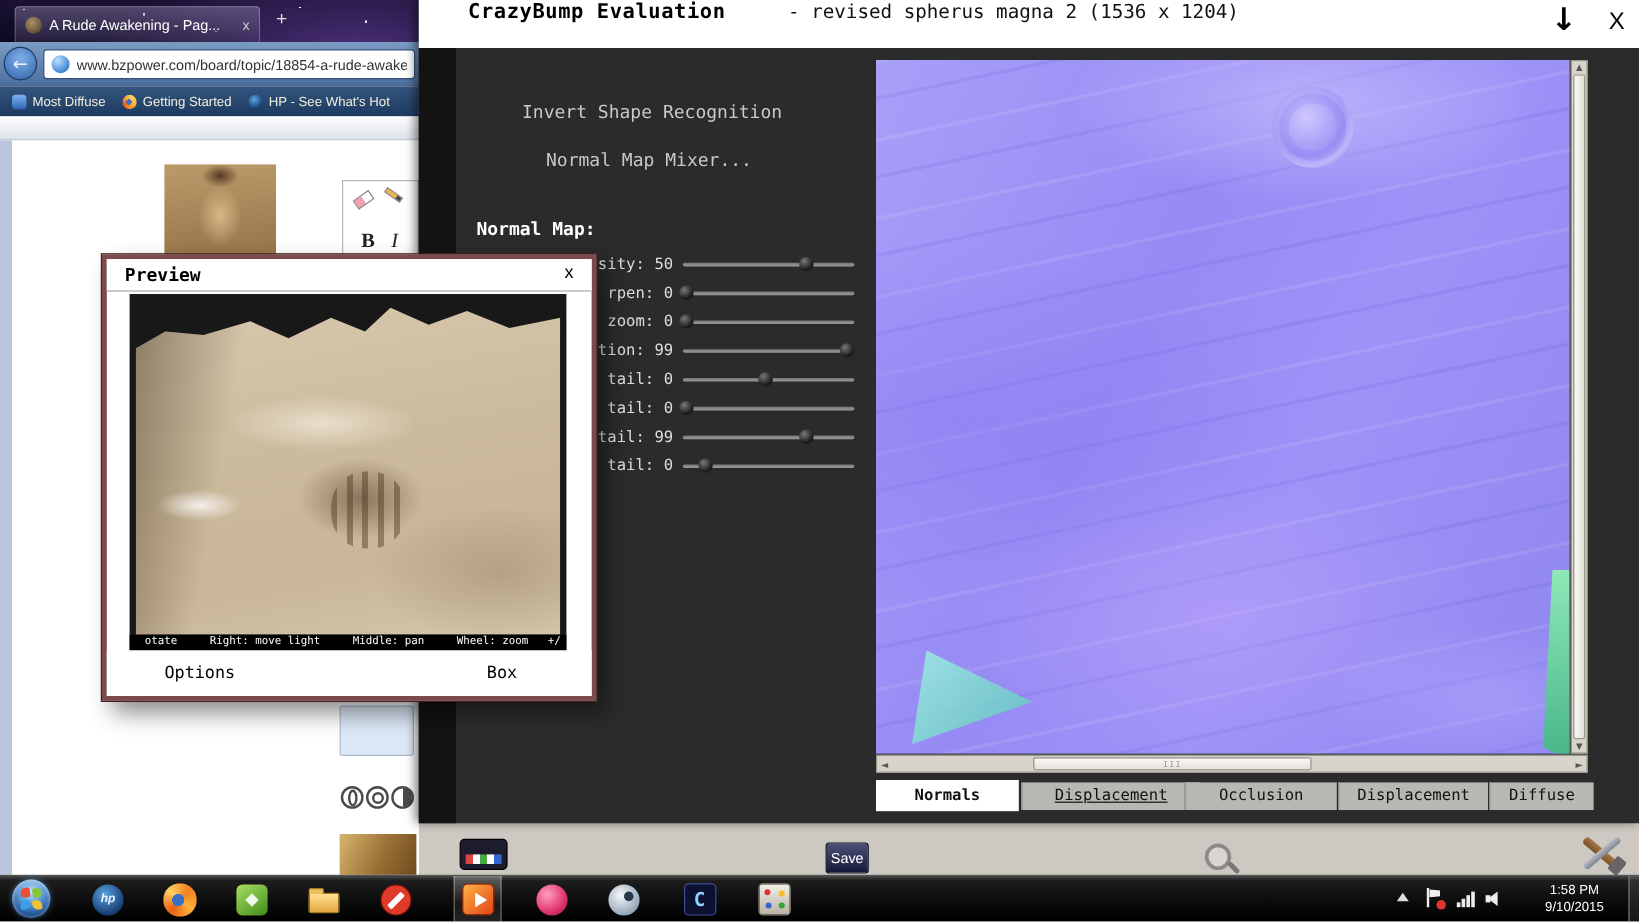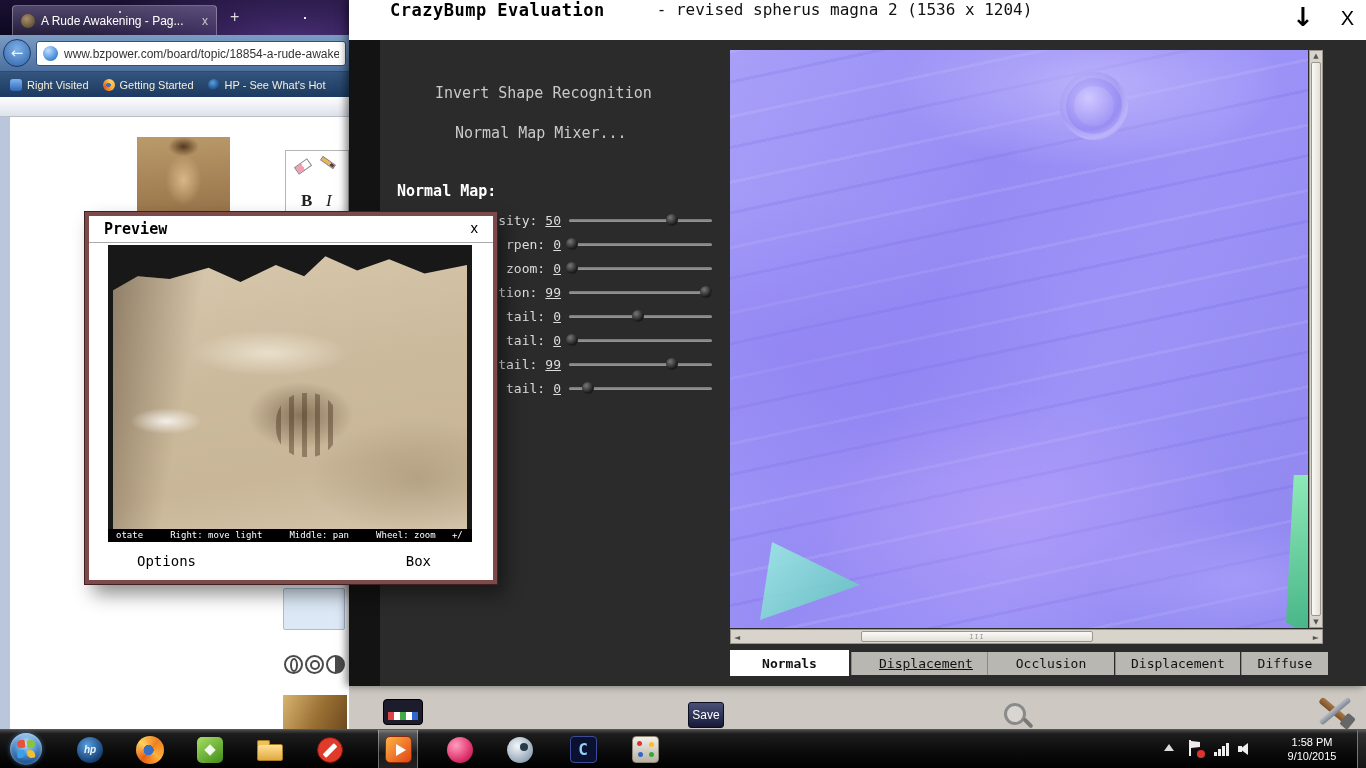--- a/index.html
+++ b/index.html
@@ -69,21 +69,21 @@
   .cb-titlebar{position:absolute;left:0;top:0;width:100%;height:40px;background:#fff;display:flex;align-items:flex-start;}
   .cb-title{margin-left:41px;font-family:"DejaVu Sans Mono",monospace;font-weight:bold;font-size:17px;color:#000;letter-spacing:.5px;}
   .cb-subtitle{margin-left:52px;font-family:"DejaVu Sans Mono",monospace;font-size:16px;color:#111;}
   .cb-download{position:absolute;right:52px;top:2px;font-size:26px;font-weight:bold;color:#000;font-family:"DejaVu Sans",sans-serif;}
   .cb-close{position:absolute;right:12px;top:7px;font-size:20px;color:#000;font-family:"Liberation Sans",sans-serif;}
   .cb-leftstrip{position:absolute;left:0;top:40px;width:31px;height:646px;background:#131313;}
   .cb-link{position:absolute;font-family:"DejaVu Sans Mono",monospace;font-size:15px;color:#c9c9c9;}
   .cb-section{position:absolute;left:48px;top:182px;font-family:"DejaVu Sans Mono",monospace;font-size:15px;font-weight:bold;color:#fff;}
   .cb-srow{position:absolute;left:0;height:14px;width:380px;}
   .cb-slabel{position:absolute;left:60px;top:0;width:152px;text-align:right;font-family:"DejaVu Sans Mono",monospace;font-size:13px;color:#ddd;white-space:nowrap;}
-  .cb-slabel .val{margin-left:8px;text-decoration:underline;}
+  .cb-slabel .val{margin-left:8px;}
   .cb-track{position:absolute;left:220px;top:6px;width:143px;height:3px;background:linear-gradient(#777,#9a9a9a);border-radius:2px;}
   .cb-handle{position:absolute;top:-5px;width:12px;height:12px;margin-left:-6px;border-radius:50%;
     background:radial-gradient(circle at 35% 30%,#777,#1a1a1a 65%);}
   .cb-image{position:absolute;left:381px;top:50px;width:578px;height:578px;overflow:hidden;background:
       radial-gradient(ellipse 280px 120px at 62% 6%,rgba(208,202,255,.6),transparent 70%),
       radial-gradient(ellipse 420px 220px at 10% 52%,rgba(132,116,240,.4),transparent 70%),
       radial-gradient(ellipse 320px 170px at 48% 80%,rgba(206,170,250,.35),transparent 72%),
       radial-gradient(ellipse 200px 90px at 88% 92%,rgba(180,170,255,.5),transparent 70%),
       repeating-linear-gradient(168deg,rgba(255,255,255,.09) 0 3px,transparent 3px 30px,rgba(88,72,210,.12) 30px 33px,transparent 33px 64px),
       linear-gradient(115deg,#a89ff8 0%,#968bf4 38%,#9d93f7 62%,#8f86ef 100%);}
@@ -104,21 +104,21 @@
   .cb-hthumb{position:absolute;left:130px;top:1px;width:232px;height:11px;background:linear-gradient(#fbfaf7,#e4e0d8);
     border:1px solid #9a968e;border-radius:2px;text-align:center;font-size:7px;color:#999;line-height:10px;letter-spacing:1px;
     font-family:"DejaVu Sans Mono",monospace;}
   .cb-tabs{position:absolute;left:381px;top:650px;height:26px;width:600px;}
   .cb-tab{position:absolute;top:2px;height:23px;background:#b9b7b2;color:#111;font-family:"DejaVu Sans Mono",monospace;font-size:13px;
     display:flex;align-items:center;justify-content:center;border-left:1px solid #8a8a8a;}
   .cb-tab.active{top:0;height:26px;background:#fff;font-weight:bold;border-left:none;}
 
   
   #preview{position:absolute;left:85px;top:212px;width:412px;height:372px;background:#fff;border:4px solid #7c4a4a;
-    outline:1px solid #402020;box-shadow:8px 10px 18px rgba(0,0,0,.45);}
+    outline:1px solid #402020;box-shadow:8px 10px 18px rgba(0,0,0,.45);text-align:center;}
   .pv-titlebar{position:relative;height:27px;background:#fff;border-bottom:1px solid #aaa;}
   .pv-title{position:absolute;left:15px;top:4px;font-family:"DejaVu Sans Mono",monospace;font-weight:bold;font-size:15px;color:#000;}
   .pv-close{position:absolute;right:15px;top:3px;font-size:15px;color:#000;}
   .pv-viewport{position:relative;margin:2px 21px 0 19px;height:297px;background:#181818;}
   .pv-render{position:absolute;left:5px;right:5px;top:0;bottom:13px;background:
       radial-gradient(ellipse 70px 45px at 53% 60%,rgba(82,62,38,.55),transparent 75%),
       radial-gradient(ellipse 110px 32px at 44% 38%,rgba(255,252,240,.55),transparent 72%),
       radial-gradient(ellipse 55px 20px at 15% 62%,rgba(255,255,255,.8),transparent 65%),
       radial-gradient(ellipse 150px 80px at 86% 82%,rgba(125,104,72,.3),transparent 72%),
       linear-gradient(100deg,rgba(66,48,28,.5) 0%,transparent 24%),
@@ -218,21 +218,21 @@
         <span>←</span>
       </div>
       <div class="ff-urlbar">
         <span class="ff-globe"></span>
         <span class="ff-url">www.bzpower.com/board/topic/18854-a-rude-awaken</span>
       </div>
     </div>
     <div class="ff-bookmarks">
       <span class="ff-bm">
         <span class="ff-bm-ic bm-ic-mv"></span>
-        <span>Right Visited</span>
+        <span>Most Diffuse</span>
       </span>
       <span class="ff-bm">
         <span class="ff-bm-ic bm-ic-fx"></span>
         <span>Getting Started</span>
       </span>
       <span class="ff-bm">
         <span class="ff-bm-ic bm-ic-hp"></span>
         <span>HP - See What's Hot</span>
       </span>
     </div>

